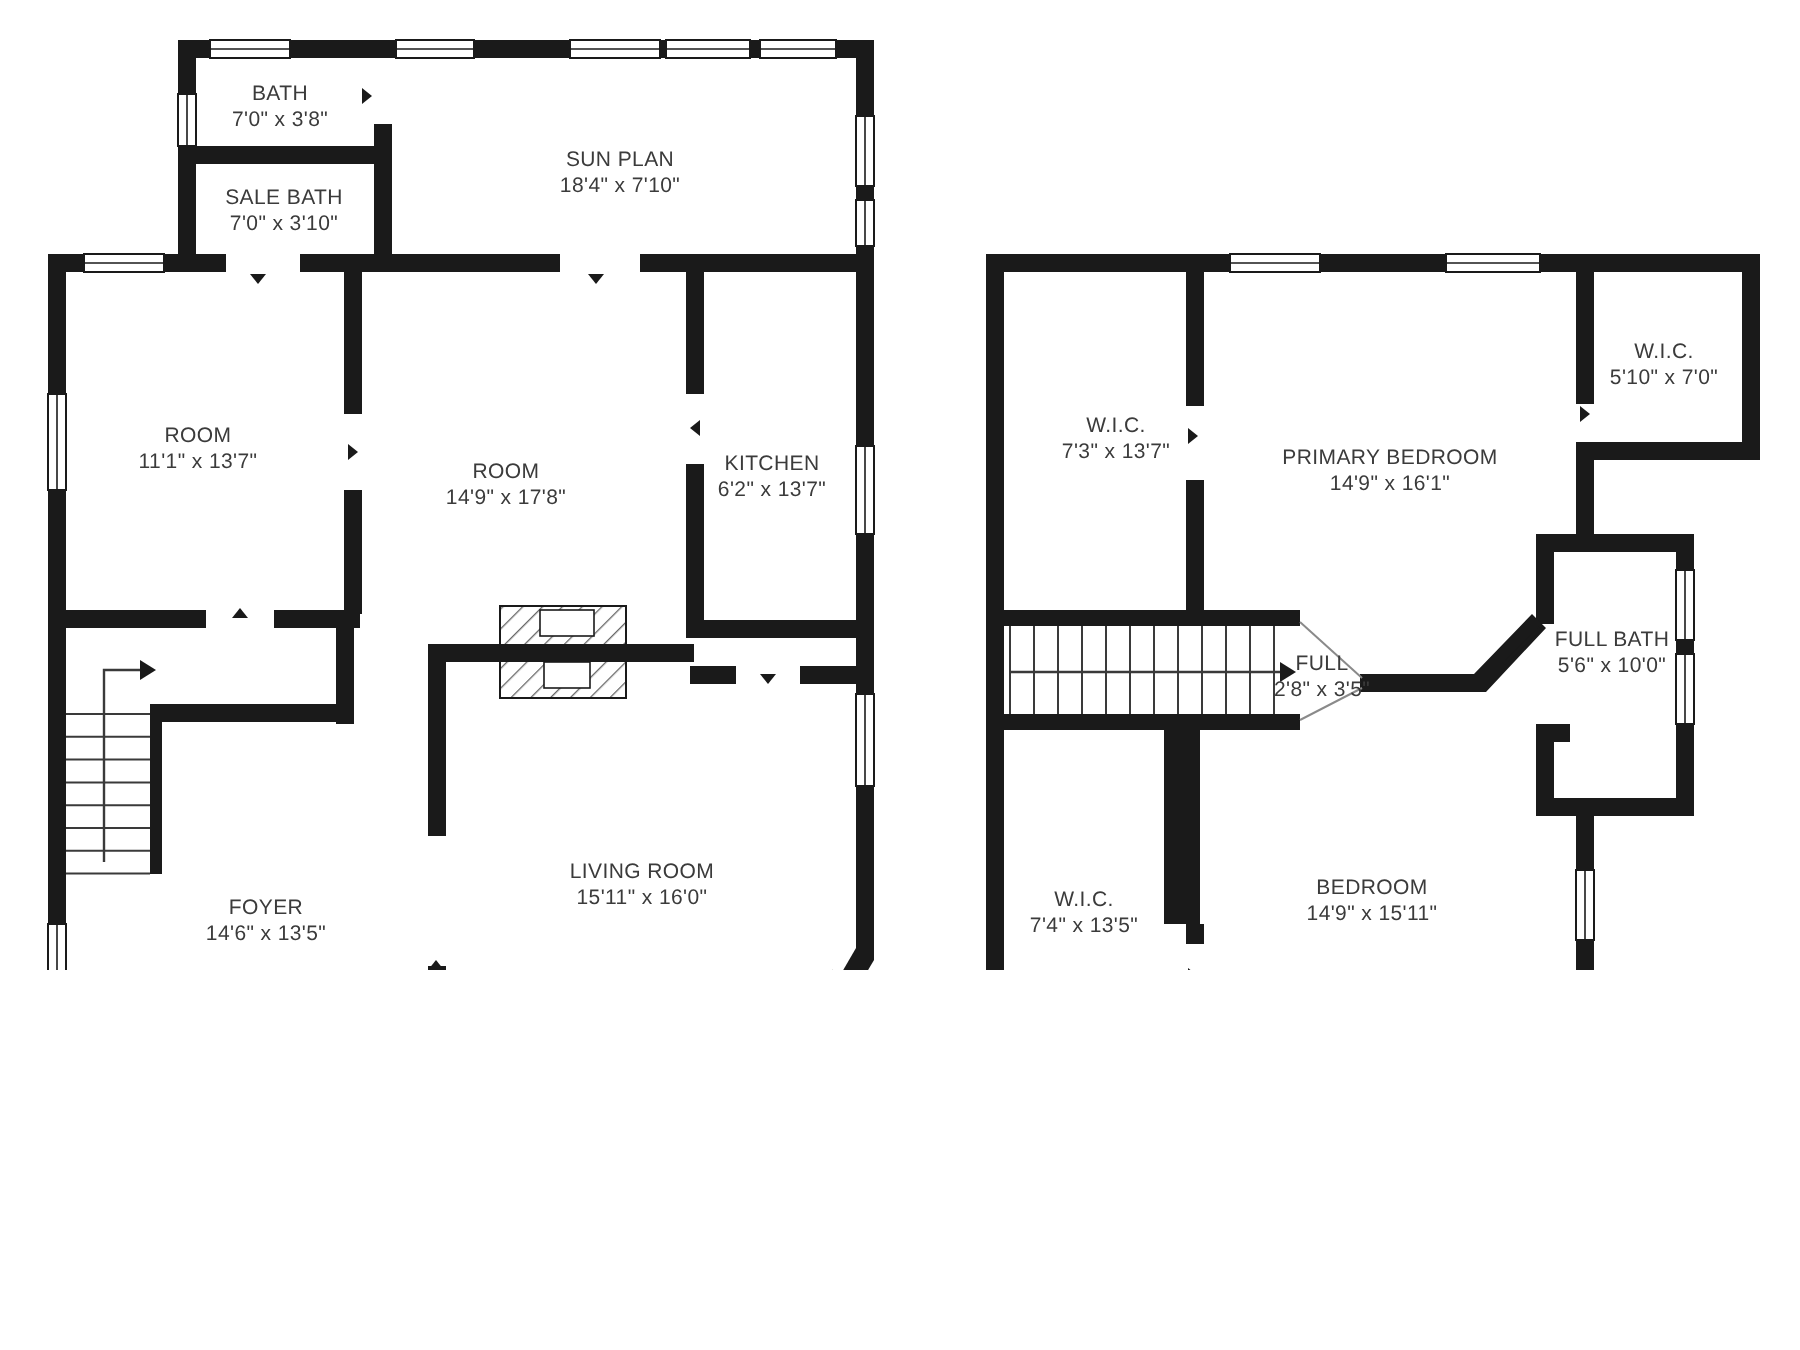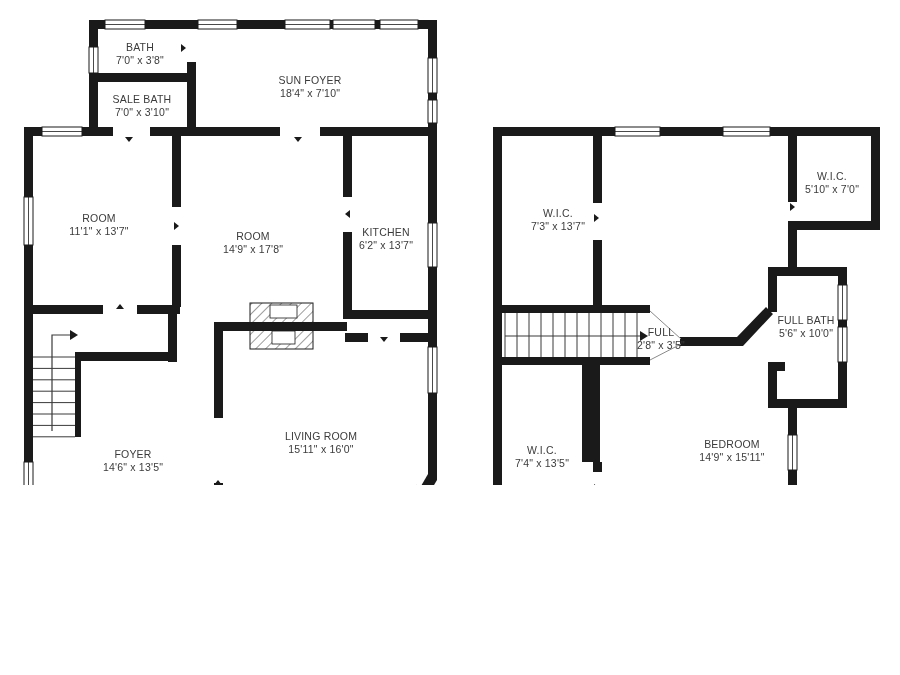--- a/index.html
+++ b/index.html
@@ -275,21 +275,21 @@
 
 <div class="room-label" style="left:140px;top:54px">
   <div>BATH</div>
   <div>7'0" x 3'8"</div>
 </div>
 <div class="room-label" style="left:142px;top:106px">
   <div>SALE BATH</div>
   <div>7'0" x 3'10"</div>
 </div>
 <div class="room-label" style="left:310px;top:87px">
-  <div>SUN FOYER</div>
+  <div>SUN PLAN</div>
   <div>18'4" x 7'10"</div>
 </div>
 <div class="room-label" style="left:99px;top:225px">
   <div>ROOM</div>
   <div>11'1" x 13'7"</div>
 </div>
 <div class="room-label" style="left:253px;top:243px">
   <div>ROOM</div>
   <div>14'9" x 17'8"</div>
 </div>
@@ -303,37 +303,41 @@
 </div>
 <div class="room-label" style="left:321px;top:443px">
   <div>LIVING ROOM</div>
   <div>15'11" x 16'0"</div>
 </div>
 
 <div class="room-label" style="left:558px;top:220px">
   <div>W.I.C.</div>
   <div>7'3" x 13'7"</div>
 </div>
+<div class="room-label" style="left:695px;top:236px">
+  <div>PRIMARY BEDROOM</div>
+  <div>14'9" x 16'1"</div>
+</div>
 <div class="room-label" style="left:832px;top:183px">
   <div>W.I.C.</div>
   <div>5'10" x 7'0"</div>
 </div>
 <div class="room-label" style="left:806px;top:327px">
   <div>FULL BATH</div>
   <div>5'6" x 10'0"</div>
 </div>
 <div class="room-label" style="left:661px;top:339px">
   <div>FULL</div>
   <div>2'8" x 3'5"</div>
 </div>
 <div class="room-label" style="left:542px;top:457px">
   <div>W.I.C.</div>
   <div>7'4" x 13'5"</div>
 </div>
-<div class="room-label" style="left:732px;top:451px">
+<div class="room-label" style="left:686px;top:451px">
   <div>BEDROOM</div>
   <div>14'9" x 15'11"</div>
 </div>
 
 <div class="floor-label" style="left:25px;top:570px">FLOOR 4</div>
 <div class="floor-label" style="left:497px;top:558px">FLOOR 2</div>
 
 </div>
 
 </body></html>

